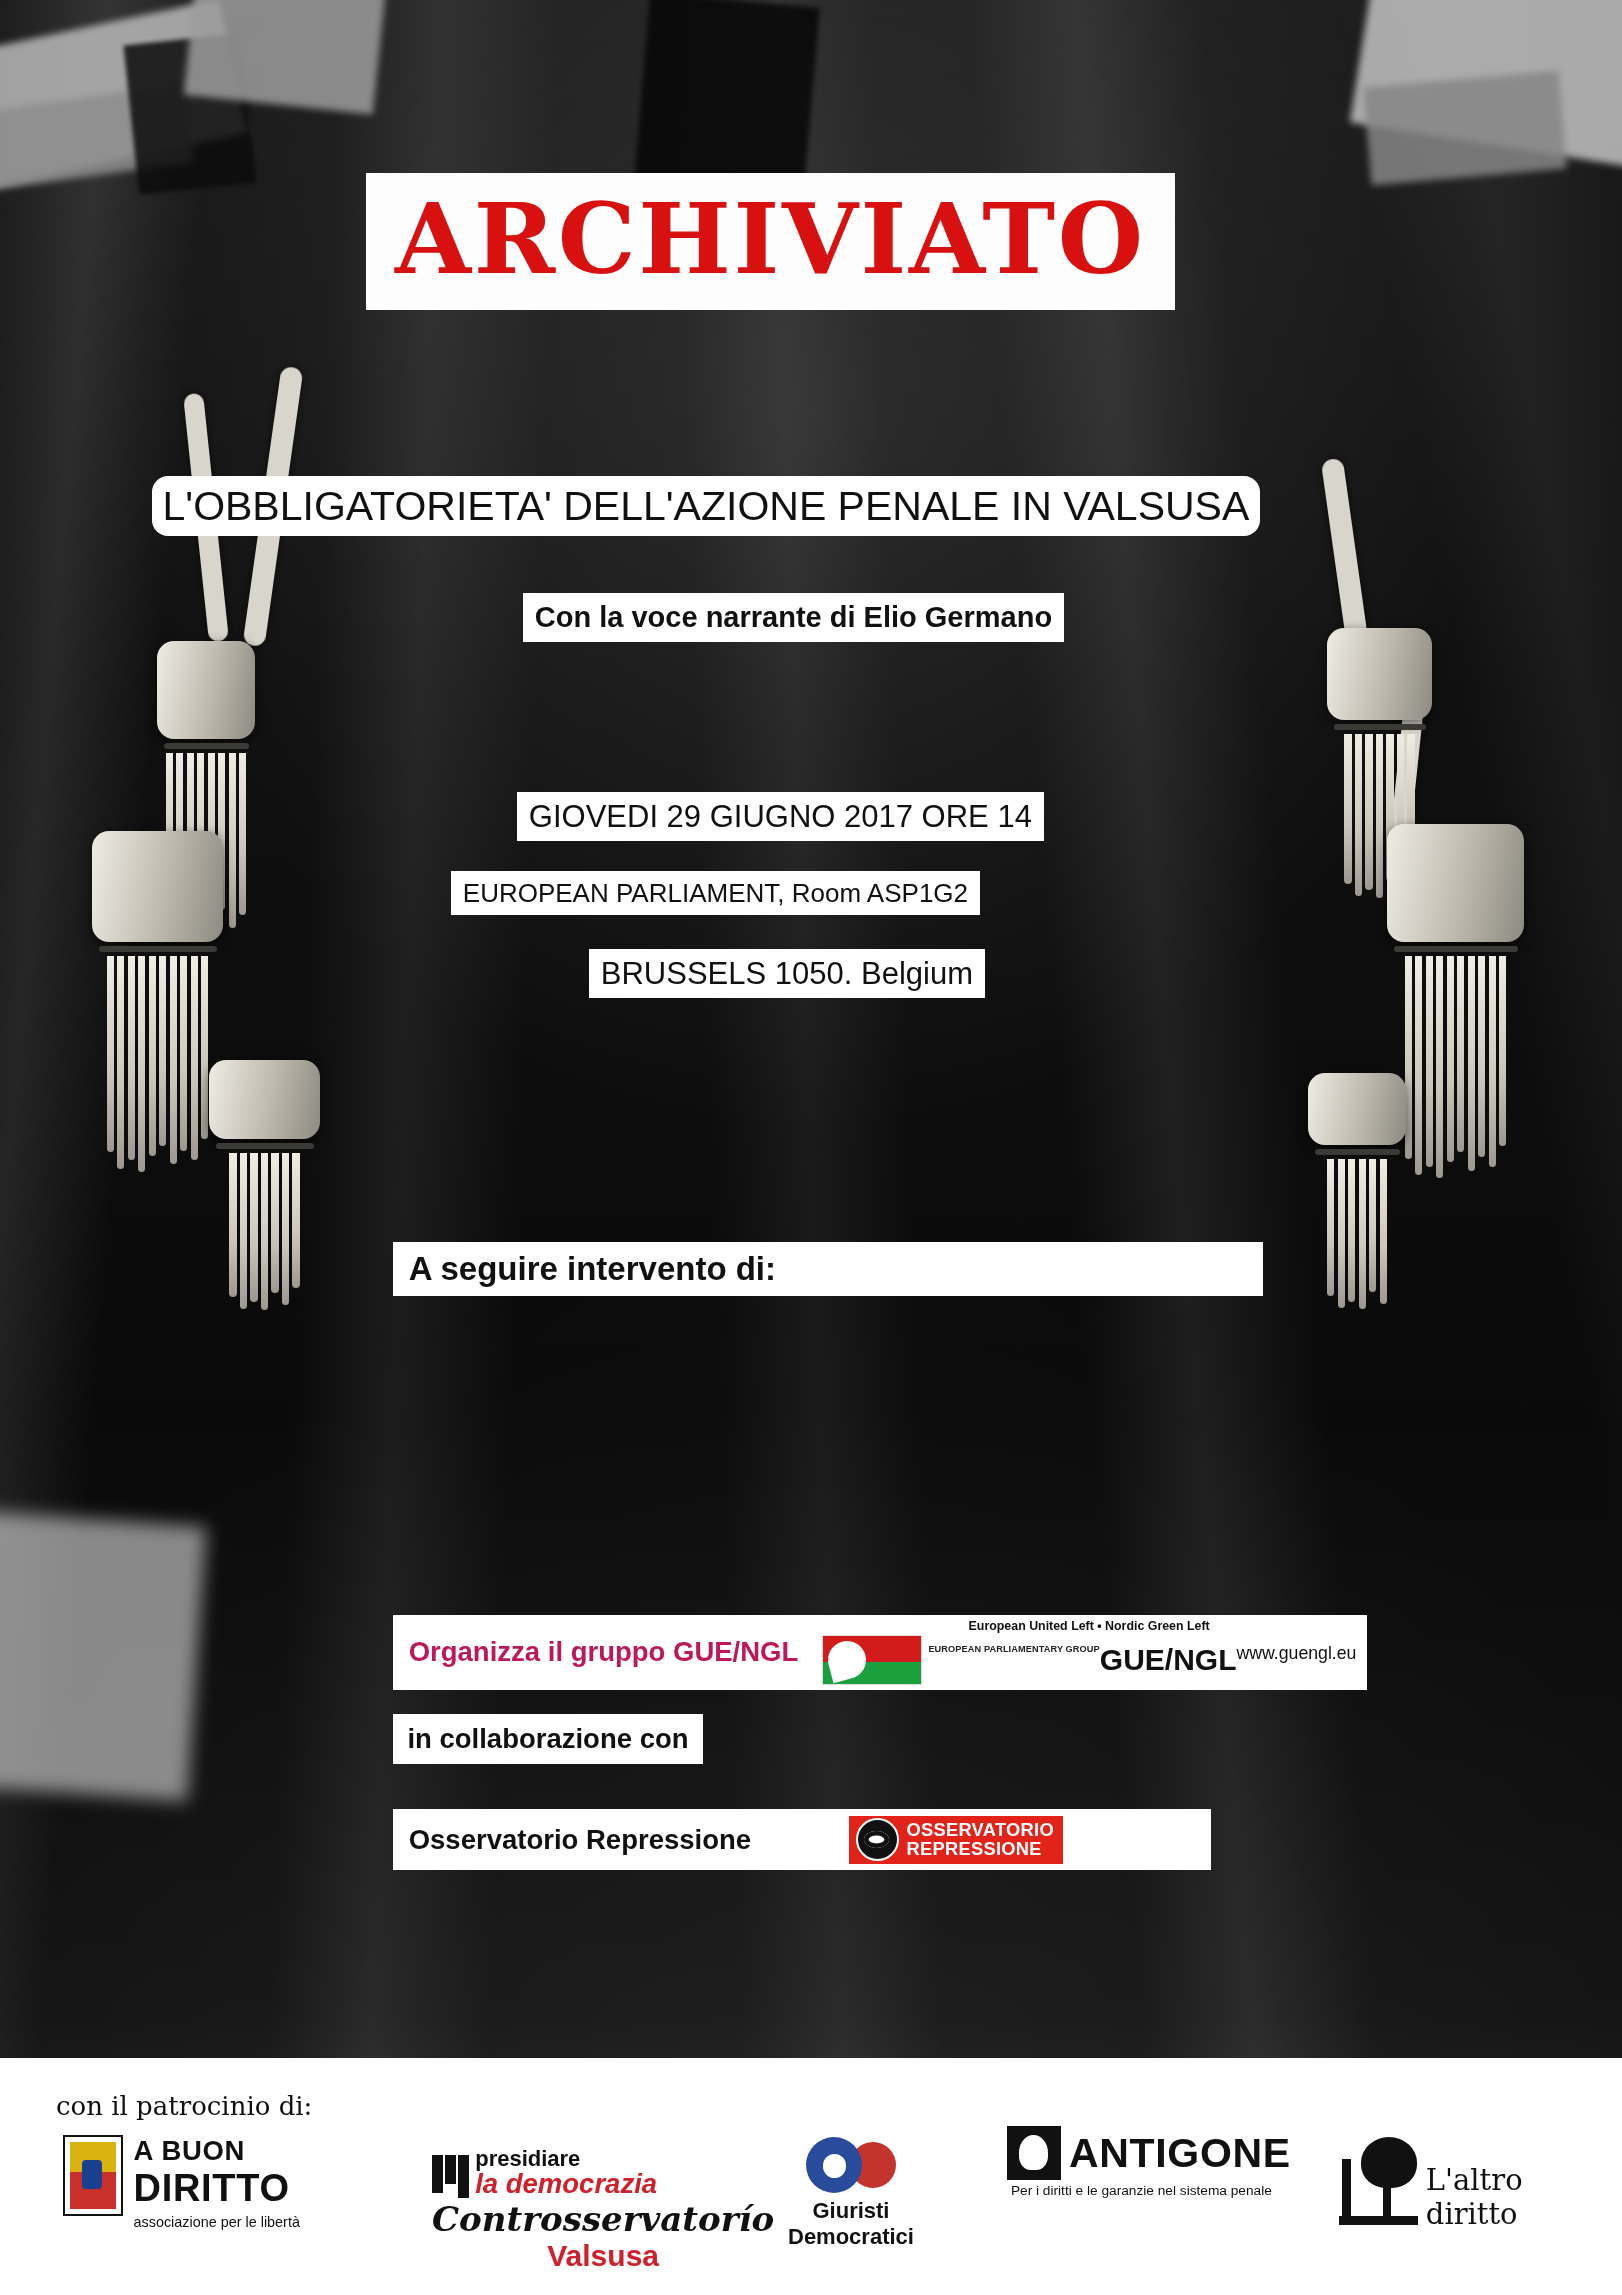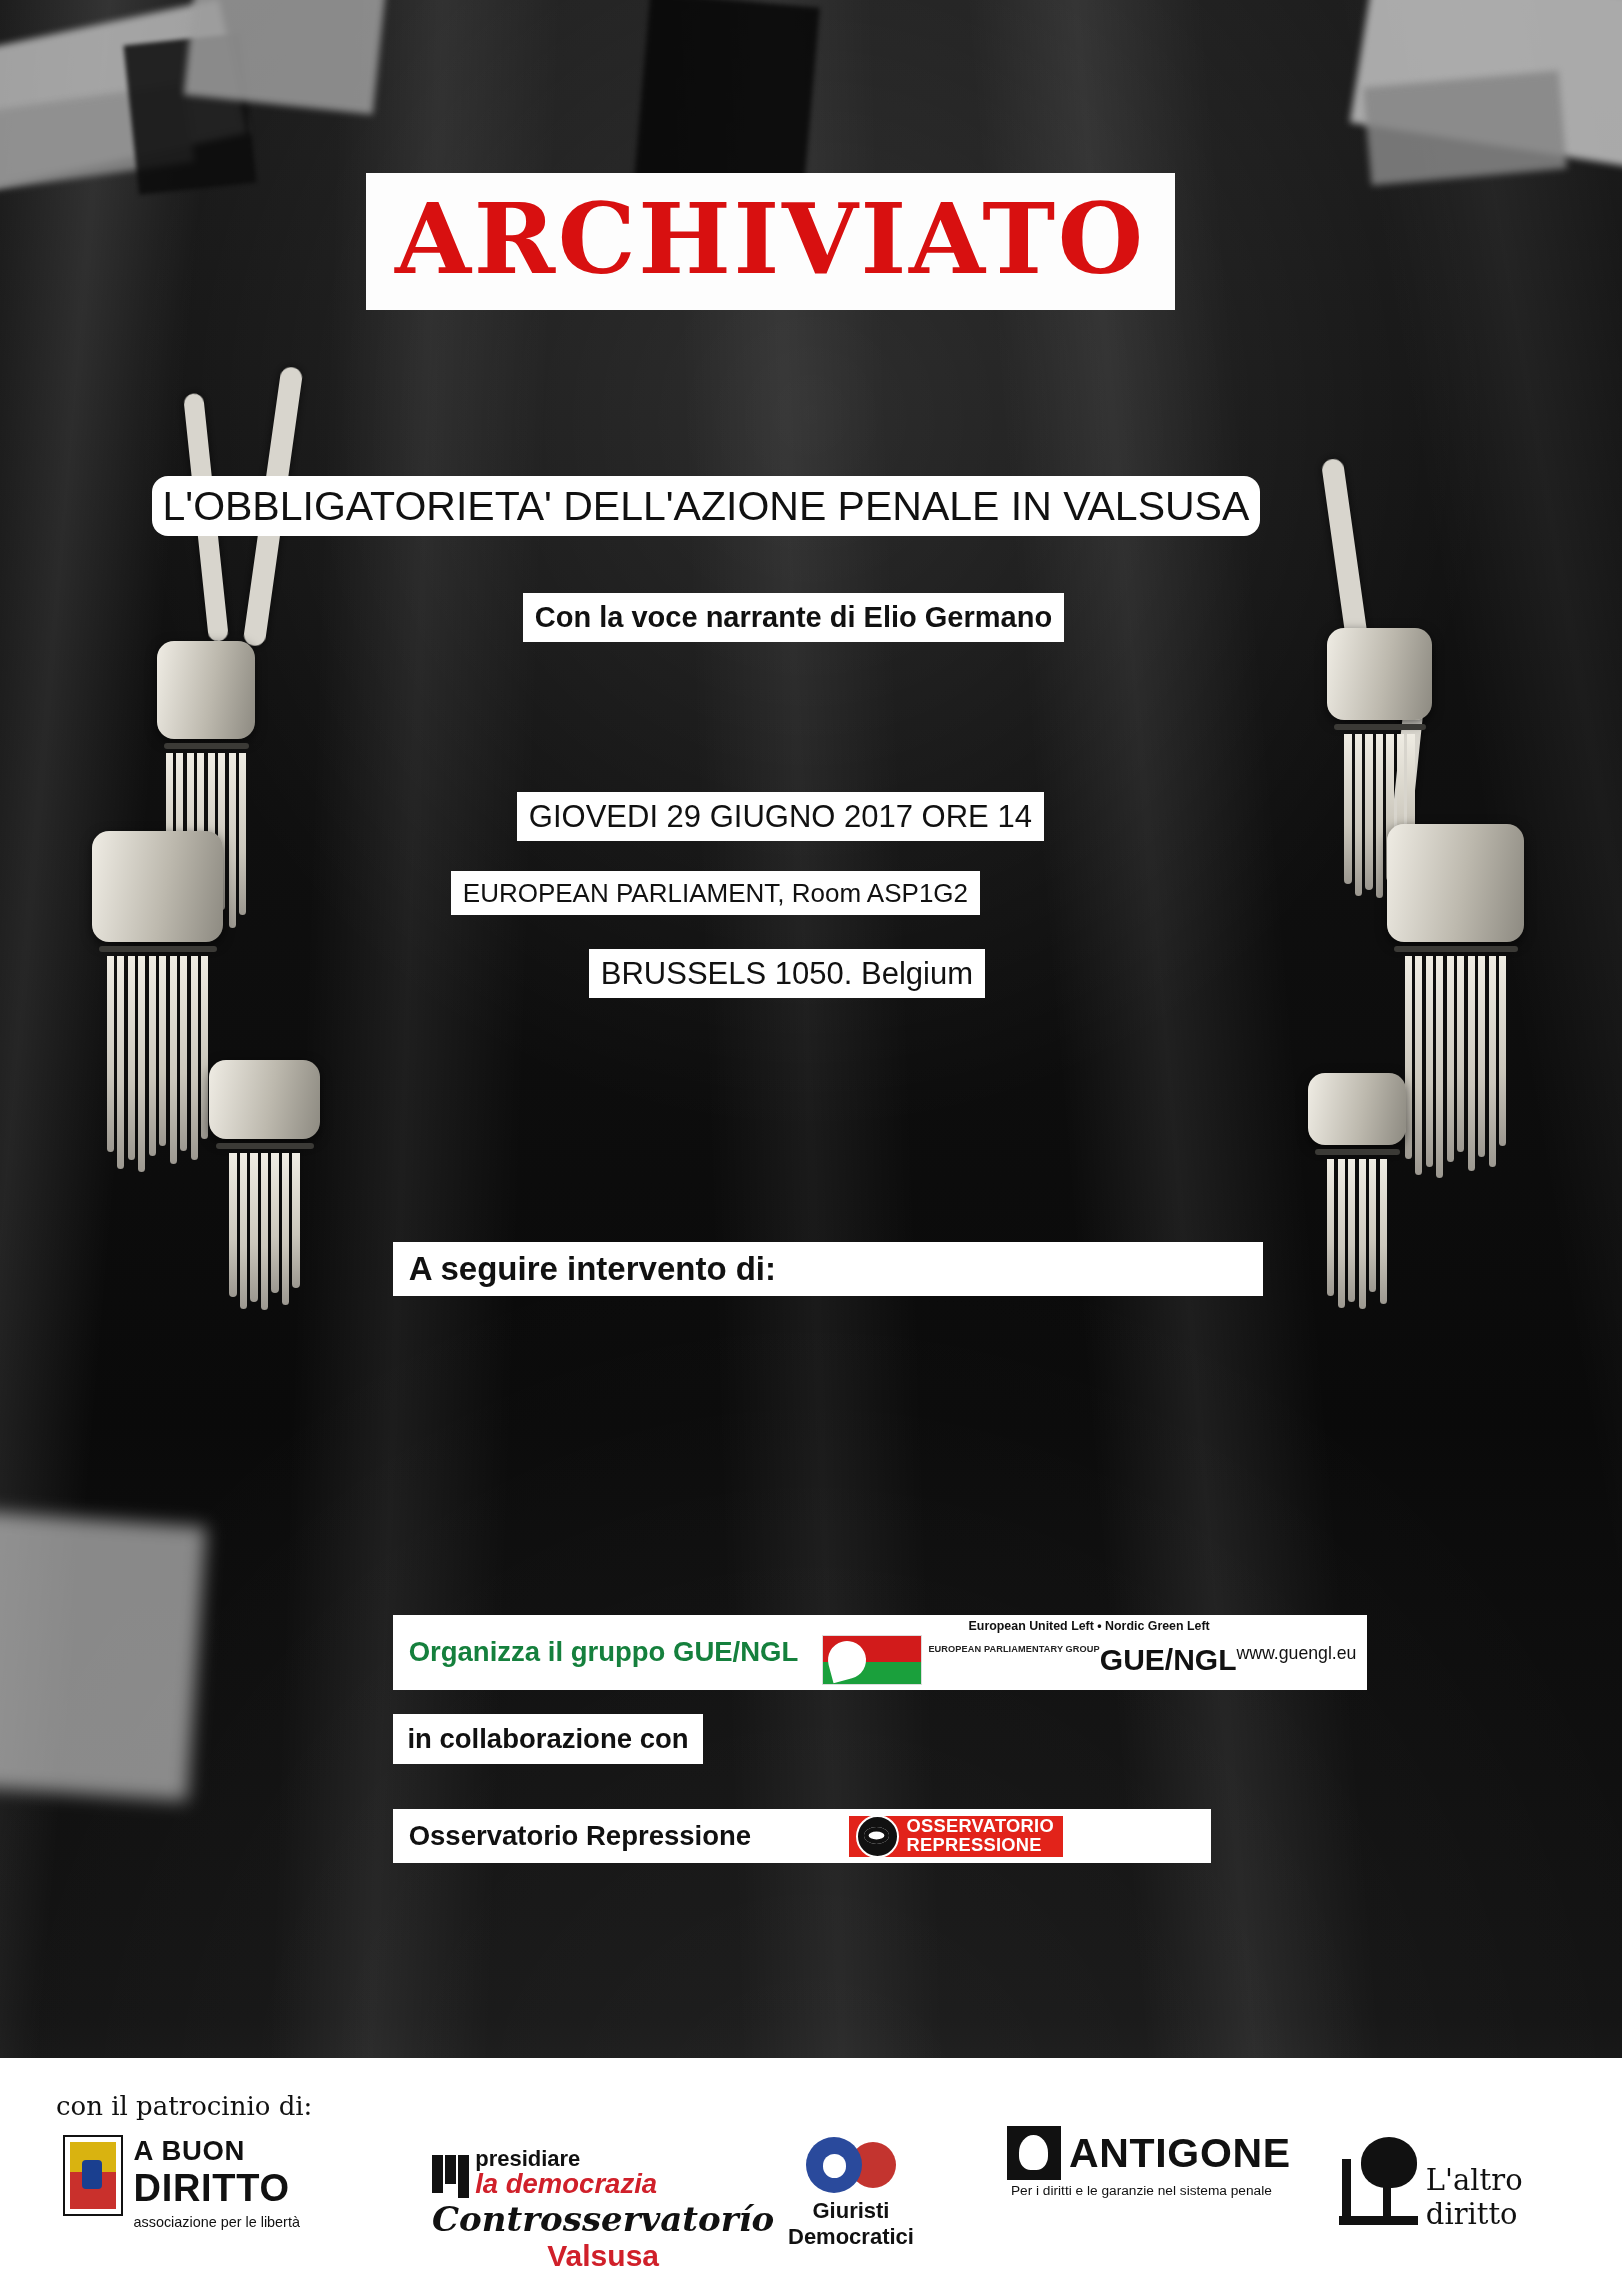--- a/index.html
+++ b/index.html
@@ -163,21 +163,21 @@
     left: 393px;
     top: 1615px;
     display: flex;
     align-items: center;
     background: #ffffff;
     padding: 5.2px 10.5px 5.2px 15.7px;
   }
   .org-row .label {
     font-size: 27.5px;
     font-weight: bold;
-    color: #15803d;
+    color: #be185d;
     margin-right: 23.6px;
   }
   .collab {
     left: 393px;
     top: 1714px;
     font-size: 27.5px;
     font-weight: bold;
     padding: 9.2px 14.4px;
   }
   .osserv-row {
@@ -227,21 +227,21 @@
   .guengl .txtcol { display:flex; flex-direction:row; }
   .guengl .sm { font-size: 9.2px; font-weight:bold; color:#222; letter-spacing:0.1px;}
   .guengl .big { font-size: 30px; font-weight: bold; color:#111; letter-spacing:0px; }
   .guengl .url { font-size: 17.7px; color:#111; }
 
   
   .osservlogo {
     display: flex; align-items: center;
     background: #e2231a;
     padding: 5.2px 9.2px 5.2px 6.5px;
-    height: 41px;
+    height: 48px;
     box-sizing: border-box;
   }
   .osservlogo .disc {
     width: 39px; height: 39px; border-radius: 50%;
     background: #111;
     border: 2.6px solid #fff;
     margin-right: 7.9px;
     position: relative;
     overflow: hidden;
   }

